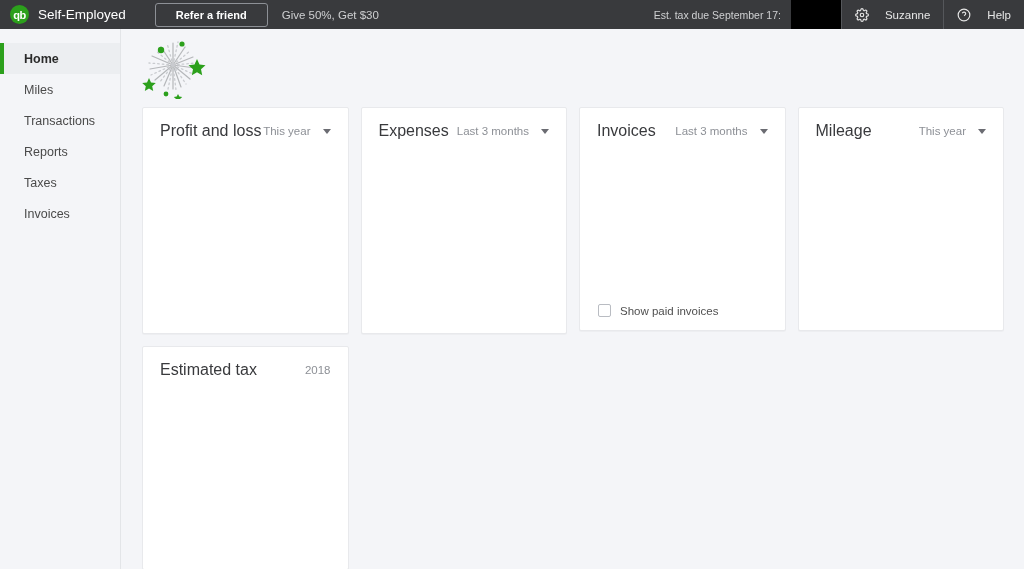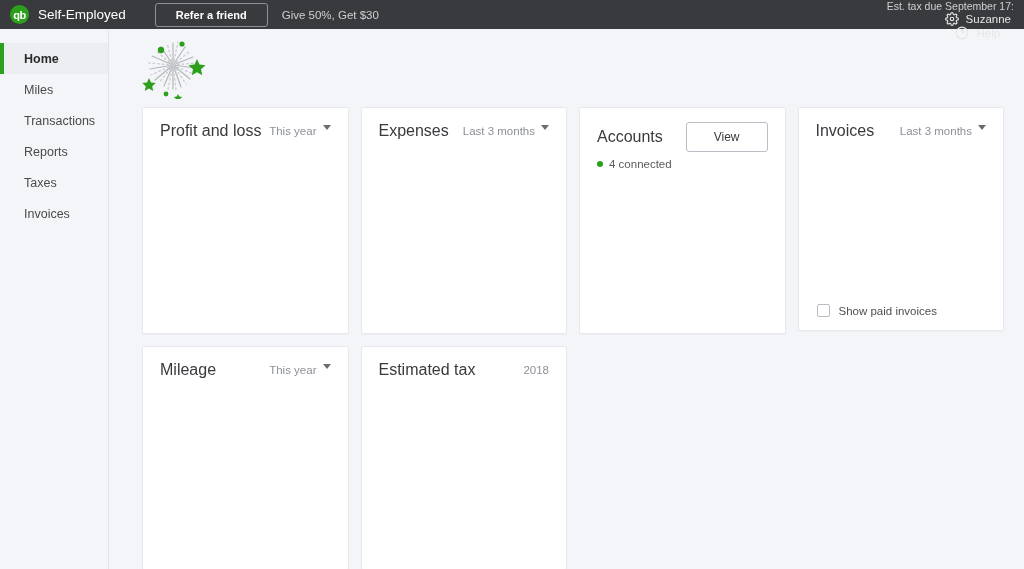--- a/index.html
+++ b/index.html
@@ -37,38 +37,37 @@
     color: #ffffff;
     font-size: 11px; font-weight: bold;
     font-family: "Liberation Sans", sans-serif;
     padding: 5px 20px;
     cursor: pointer;
     white-space: nowrap;
   }
   .give-text { margin-left: 14px; font-size: 11.5px; color: #cfd0d2; }
 
   .topbar-right {
-    margin-left: auto; display: flex; align-items: center; height: 29px; flex-direction: column;
+    margin-left: auto; display: flex; align-items: center; height: 29px;
   }
   .tax-due { font-size: 10.5px; color: #cfd0d2; padding-right: 10px; white-space: nowrap; }
   .redact-box { width: 50px; height: 29px; background: #000000; }
   .tb-item {
-    display: flex; align-items: center; gap: 7px;
+    display: flex; align-items: center; gap: 16px;
     height: 29px; padding: 0 13px;
     font-size: 11.5px; color: #e6e6e6;
     cursor: pointer;
-    margin-left: 45px;
   }
   .tb-divider { width: 1px; height: 29px; background: #55575b; }
   .tb-icon { display: flex; align-items: center; }
 
   
   .sidebar {
     position: absolute; top: 29px; left: 0;
-    width: 109px; height: 540px;
+    width: 121px; height: 540px;
     background: #f4f5f8;
     border-right: 1px solid #e3e5e8;
     padding-top: 14px;
   }
   .nav-item {
     position: relative;
     height: 31px;
     display: flex; align-items: center;
     padding-left: 24px;
     font-size: 12.5px; color: #4a4a4a;
@@ -120,21 +119,21 @@
   .card.row2 { height: 224px; }
 
   .card-head {
     display: flex; align-items: center; justify-content: space-between;
     padding: 14px 17px 0 17px;
   }
   .card-title {
     font-size: 16px; color: #393a3d; font-weight: 400;
   }
   .card-period {
-    display: flex; align-items: flex-start; gap: 6px;
+    display: flex; align-items: center; gap: 12px;
     font-size: 11.5px; color: #8d9096;
     cursor: pointer;
   }
   .card-period.static { cursor: default; }
   .caret {
     width: 0; height: 0;
     border-left: 4px solid transparent;
     border-right: 4px solid transparent;
     border-top: 5px solid #6b6c72;
   }
@@ -294,30 +293,20 @@
     <div class="card row1">
       <div class="card-head">
         <span class="card-title">Expenses</span>
         <span class="card-period">
           <span>Last 3 months</span>
           <span class="caret"></span>
         </span>
       </div>
     </div>
 
-    <div class="card row1">
-      <div class="card-head">
-        <span class="card-title">Accounts</span>
-        <button class="view-btn">View</button>
-      </div>
-      <div class="connected">
-        <span class="dot-green"></span>
-        <span>4 connected</span>
-      </div>
-    </div>
 
     <div class="card row2">
       <div class="card-head">
         <span class="card-title">Invoices</span>
         <span class="card-period">
           <span>Last 3 months</span>
           <span class="caret"></span>
         </span>
       </div>
       <div class="card-footer">

